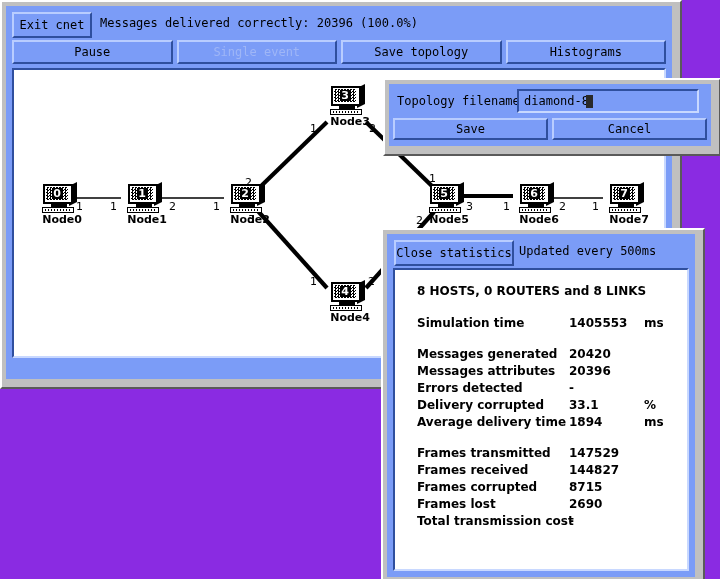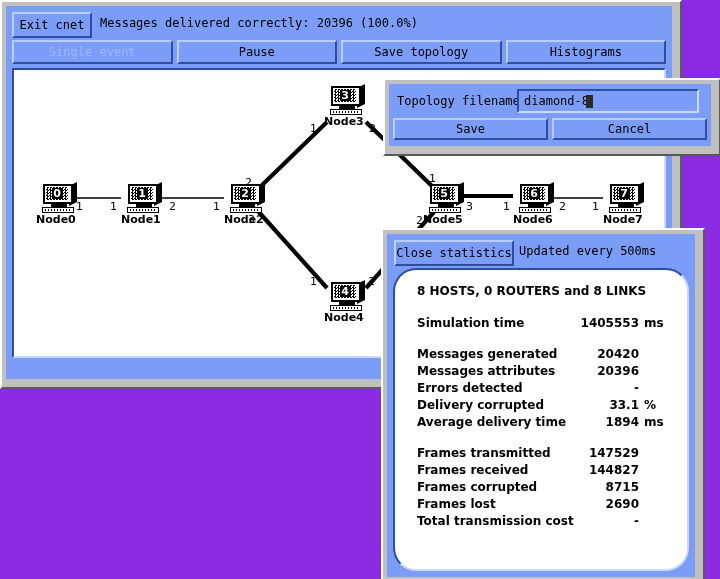--- a/index.html
+++ b/index.html
@@ -67,21 +67,21 @@
   .mon-stand{position:absolute;left:12px;top:20px;width:16px;height:3px;background:#000;}
   .kbd{
     position:absolute;left:3px;top:23px;width:32px;height:6px;background:#fff;
     border:1.5px solid #000;box-sizing:border-box;
   }
   .kbd:after{
     content:"";position:absolute;left:2px;top:1px;right:2px;bottom:1px;
     background:repeating-linear-gradient(90deg,#000 0 1px,#fff 1px 3px);
   }
   .node-label{
-    text-align:left;font-size:11px;font-weight:bold;color:#000;margin-top:1px;
+    text-align:right;font-size:11px;font-weight:bold;color:#000;margin-top:1px;
     font-family:"DejaVu Sans","Liberation Sans",sans-serif;white-space:nowrap;
   }
   .port{
     position:absolute;font-size:11px;color:#000;
     font-family:"DejaVu Sans","Liberation Sans",sans-serif;
   }
 
   
   #topo-dialog{left:383px;top:78px;width:334px;height:74px;}
   #topo-inner{position:absolute;left:4px;top:4px;width:322px;height:62px;background:#7b9cf7;}
@@ -99,47 +99,47 @@
 
   
   #stats-window{left:381px;top:228px;width:320px;height:351px;}
   #stats-inner{position:absolute;left:4px;top:4px;width:308px;height:343px;background:#7b9cf7;}
   #stats-close{position:absolute;left:7px;top:6px;width:116px;height:22px;}
   #stats-updated{position:absolute;left:132px;top:10px;}
   #stats-body{
     position:absolute;left:6px;top:34px;width:296px;height:303px;background:#fff;
     border-top:2px solid #2f4f9e;border-left:2px solid #2f4f9e;
     border-right:2px solid #c8d8ff;border-bottom:2px solid #c8d8ff;
-    box-sizing:border-box;padding:14px 10px 0 22px;border-radius:23px;
+    box-sizing:border-box;padding:14px 10px 0 22px;
   }
   .stats-head{
     font-size:12px;font-weight:bold;color:#000;margin-bottom:18px;
     font-family:"DejaVu Sans","Liberation Sans",sans-serif;white-space:nowrap;
   }
   .srow{display:flex;font-size:12px;font-weight:bold;color:#000;height:17px;
         font-family:"DejaVu Sans","Liberation Sans",sans-serif;}
   .sname{width:152px;white-space:nowrap;}
-  .sval{width:70px;text-align:right;white-space:nowrap;}
+  .sval{width:70px;white-space:nowrap;}
   .sunit{width:24px;text-align:left;padding-left:5px;white-space:nowrap;}
   .sgap{height:14px;}
 </style>
 </head>
 <body>
 
 <div class="win bevel-out" id="cnet-window">
   <div id="cnet-inner">
 
     <div id="status-row">
       <div class="btn" id="exit-btn">Exit cnet</div>
       <div class="label" id="status-text">Messages delivered correctly:   20396 (100.0%)</div>
     </div>
 
     <div id="toolbar">
+      <div class="btn">Pause</div>
       <div class="btn dim">Single event</div>
-      <div class="btn">Pause</div>
       <div class="btn">Save topology</div>
       <div class="btn">Histograms</div>
     </div>
 
     <div id="canvas">
       <svg width="650" height="286" viewBox="0 0 650 286" style="position:absolute;left:0;top:0;">
 
         <line x1="61" y1="128" x2="107" y2="128" stroke="#000" stroke-width="1.6"></line>
         <line x1="146" y1="128" x2="210" y2="128" stroke="#000" stroke-width="1.6"></line>
         <line x1="538" y1="128" x2="589" y2="128" stroke="#000" stroke-width="1.6"></line>

